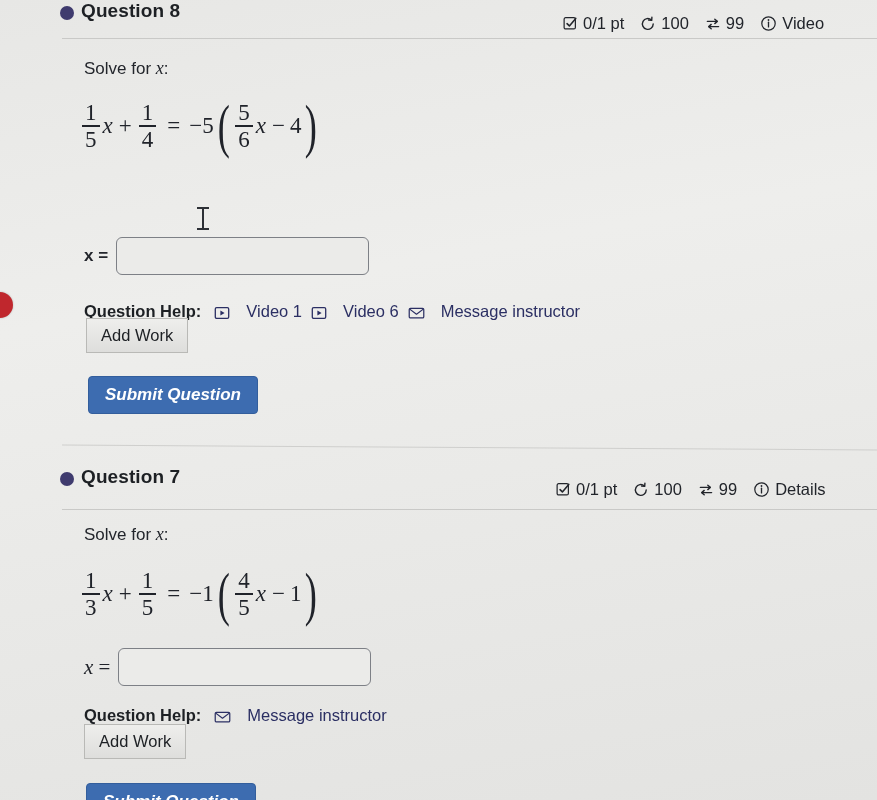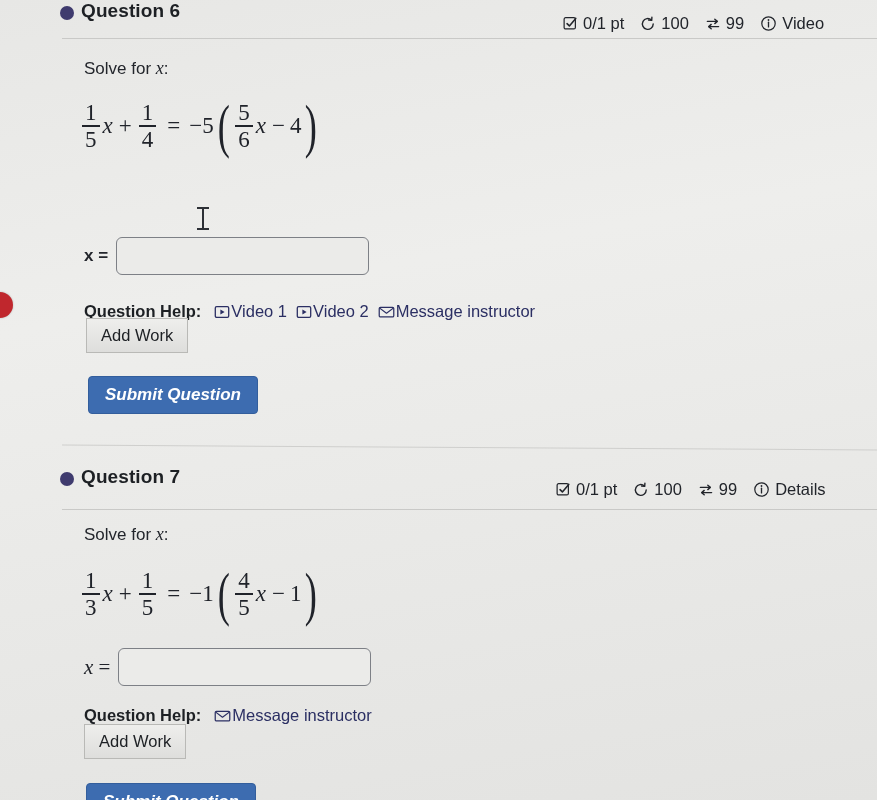--- a/index.html
+++ b/index.html
@@ -152,22 +152,22 @@
     left: 84px;
     display: flex;
     align-items: center;
     gap: 9px;
     font-size: 16.5px;
     white-space: nowrap;
   }
   .helplabel { font-weight: bold; color: #1d2024; margin-right: 4px; }
   .helplink {
     display: inline-flex;
-    align-items: center;
-    gap: 1px;
+    align-items: flex-end;
+    gap: 16px;
     color: #2b2f63;
     text-decoration: none;
     font-size: 16.5px;
   }
   
   .btn-grey {
     position: absolute;
     font-family: "Liberation Sans", sans-serif;
     font-size: 16.5px;
     color: #1d2024;
@@ -224,21 +224,21 @@
 </style>
 </head>
 <body>
 
 <div class="page">
 
   <div class="qblock" style="top:0px;">
 
     <div class="qhead">
       <div class="qbullet"></div>
-      <div class="qtitle">Question 6</div>
+      <div class="qtitle">Question 8</div>
 
       <div class="qmeta" style="left:563px;">
         <span class="mi">
           <span>
             <svg width="15" height="15" viewBox="0 0 16 16">
               <rect x="1.2" y="1.8" width="12" height="12" rx="1.6" fill="none" stroke="#22252b" stroke-width="1.3"></rect>
               <path d="M4.3 8.2 L6.8 10.6 L13.6 2.6" fill="none" stroke="#22252b" stroke-width="1.7" stroke-linecap="round" stroke-linejoin="round"></path>
             </svg>
           </span>
           <span class="lbl">0/1 pt</span>
@@ -332,21 +332,21 @@
         </span>
         <span>Video 1</span>
       </a>
       <a class="helplink" href="#">
         <span>
           <svg width="16" height="16" viewBox="0 0 16 16">
             <rect x="1.3" y="2.6" width="13.4" height="10.8" rx="1.4" fill="none" stroke="#2b2f63" stroke-width="1.3"></rect>
             <path d="M6.4 5.6 L10.6 8 L6.4 10.4 Z" fill="#2b2f63"></path>
           </svg>
         </span>
-        <span>Video 2</span>
+        <span>Video 6</span>
       </a>
       <a class="helplink" href="#">
         <span>
           <svg width="17" height="16" viewBox="0 0 18 16">
             <rect x="1.3" y="3.0" width="15.4" height="10.2" rx="1.3" fill="none" stroke="#2b2f63" stroke-width="1.3"></rect>
             <path d="M1.8 3.9 L9 9.3 L16.2 3.9" fill="none" stroke="#2b2f63" stroke-width="1.3" stroke-linejoin="round"></path>
           </svg>
         </span>
         <span>Message instructor</span>
       </a>

